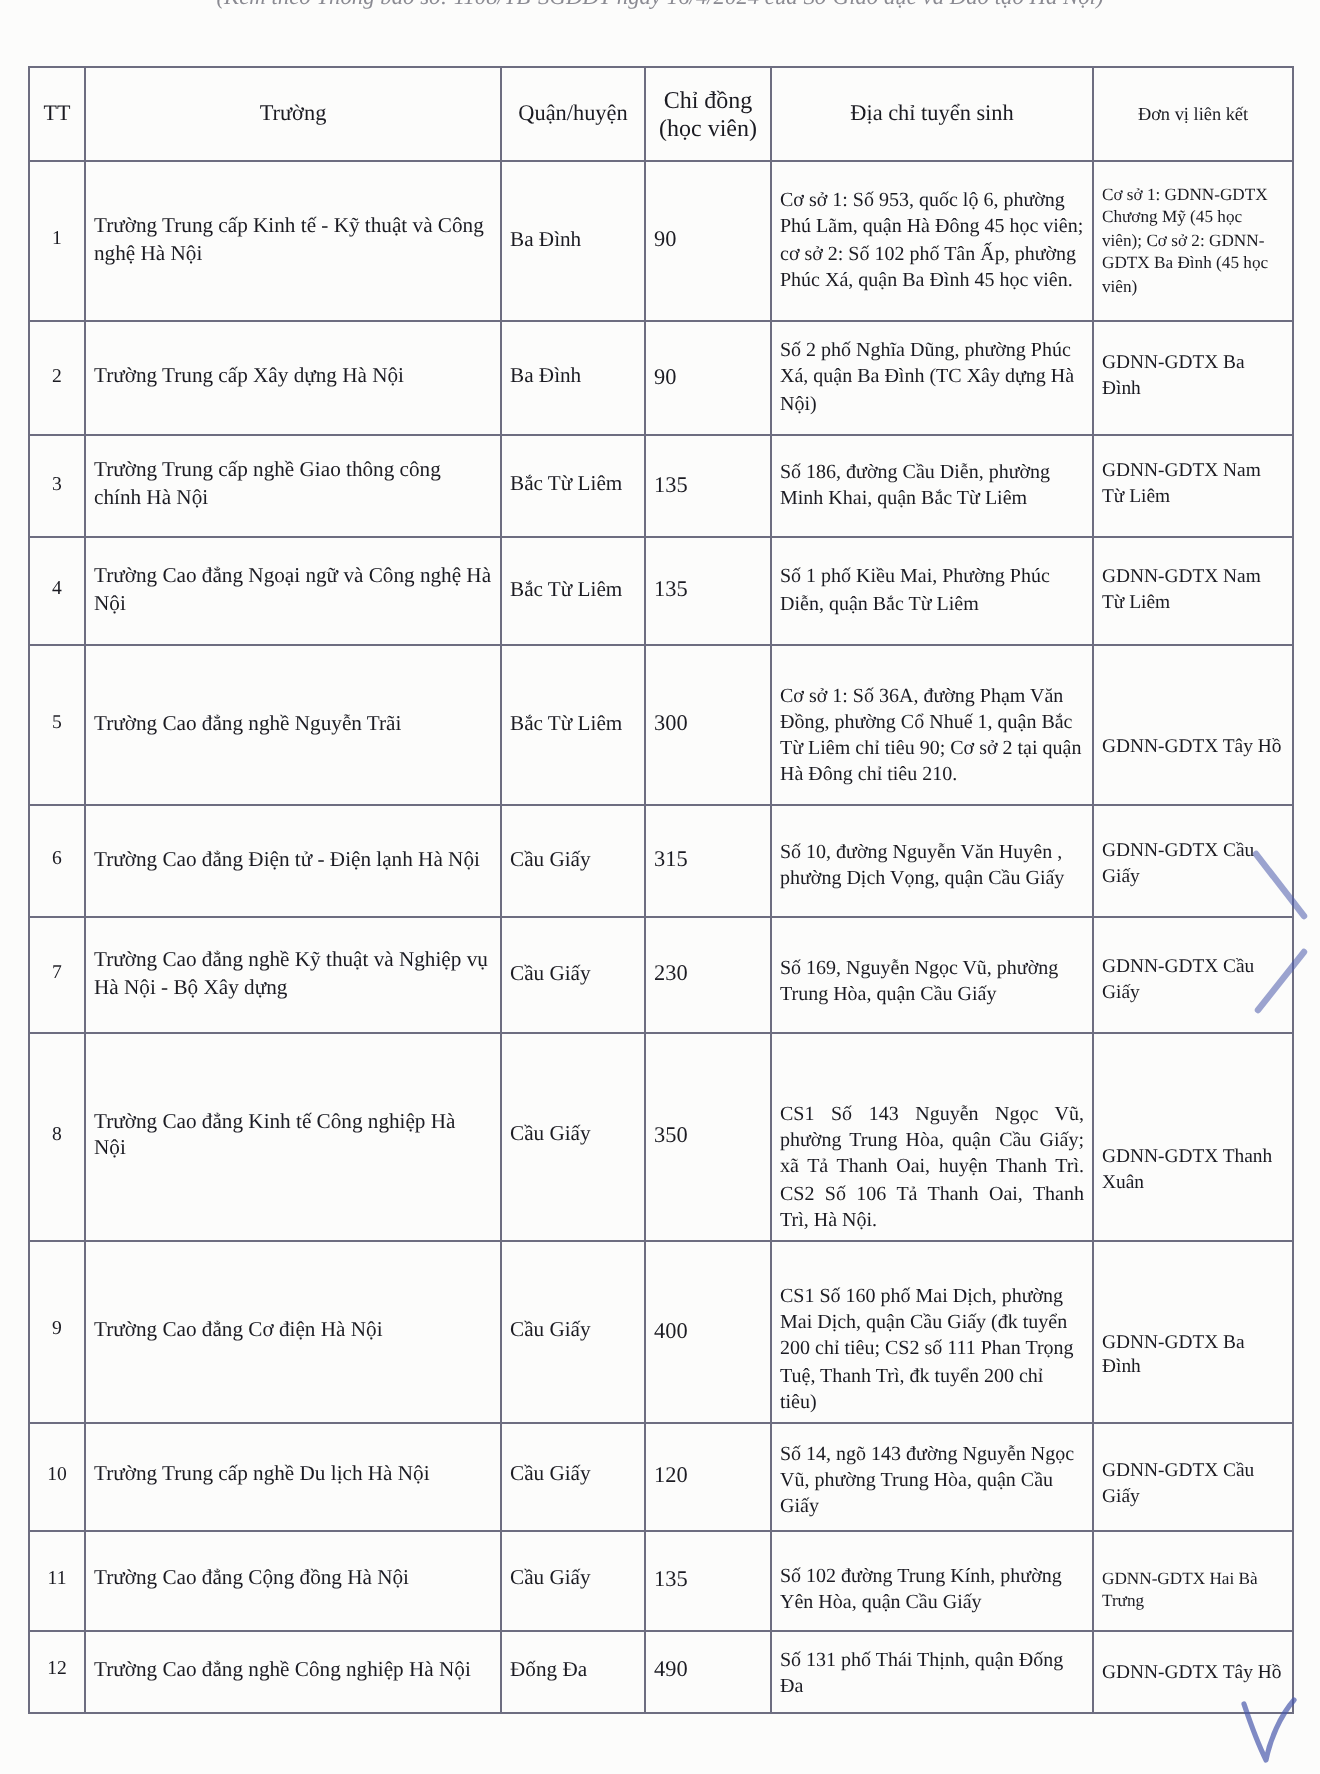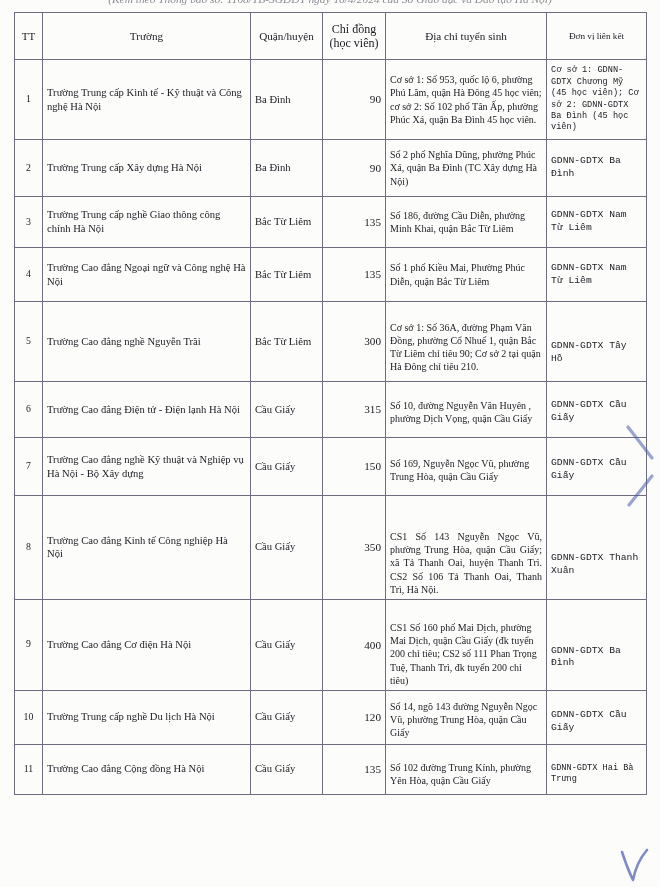--- a/index.html
+++ b/index.html
@@ -42,21 +42,21 @@
     font-size: 11.4px;
     white-space: nowrap;
     color: #5f5f6a;
     opacity: .72;
   }
 
   
   .tbl-wrap {
     position: absolute;
     left: 14px;
-    top: 12px;
+    top: 33px;
     width: 632px;
   }
   table.sheet {
     border-collapse: collapse;
     width: 632px;
     table-layout: fixed;
     font-size: 10.4px;
   }
   table.sheet td, table.sheet th {
     border: 1px solid #6d6d80;
@@ -99,39 +99,38 @@
   }
   td.cell-name {
     text-align: left;
     font-size: 10.6px;
     padding-left: 6px;
   }
   td.cell-dist {
     font-size: 10.6px;
   }
   td.cell-quota {
-    text-align: right;
+    text-align: left;
     font-weight: bold;
     font-size: 11.2px;
     padding-right: 5px;
   }
   td.cell-addr {
     text-align: left;
     font-size: 10px;
     vertical-align: top;
     padding-top: 4px;
     line-height: 1.34;
   }
   td.cell-unit {
     text-align: left;
     font-size: 9.7px;
     vertical-align: top;
     padding-top: 4px;
     line-height: 1.34;
-    font-family: Liberation Mono, monospace;
   }
   tr.justify td.cell-addr { text-align: justify; }
   td.cell-unit.tiny { font-size: 8.6px; }
 
   
   .pen {
     position: absolute;
     pointer-events: none;
   }
   .pen svg { display: block; }
@@ -221,21 +220,21 @@
           <td class="cell-dist">Cầu Giấy</td>
           <td class="cell-quota">315</td>
           <td class="cell-addr" style="padding-top:8px">Số 10, đường Nguyễn Văn Huyên , phường Dịch Vọng, quận Cầu Giấy</td>
           <td class="cell-unit" style="padding-top:8px">GDNN-GDTX Cầu Giấy</td>
         </tr>
 
         <tr style="height:58px">
           <td class="cell-tt">7</td>
           <td class="cell-name">Trường Cao đẳng nghề  Kỹ thuật và Nghiệp vụ Hà Nội - Bộ Xây dựng</td>
           <td class="cell-dist">Cầu Giấy</td>
-          <td class="cell-quota">150</td>
+          <td class="cell-quota">230</td>
           <td class="cell-addr" style="padding-top:10px">Số 169, Nguyễn Ngọc Vũ, phường Trung Hòa, quận Cầu Giấy</td>
           <td class="cell-unit" style="padding-top:10px">GDNN-GDTX Cầu Giấy</td>
         </tr>
 
         <tr class="justify" style="height:98px">
           <td class="cell-tt">8</td>
           <td class="cell-name">Trường Cao đẳng Kinh tế Công nghiệp Hà Nội</td>
           <td class="cell-dist">Cầu Giấy</td>
           <td class="cell-quota">350</td>
           <td class="cell-addr" style="padding-top:34px">CS1 Số 143 Nguyễn Ngọc Vũ, phường Trung Hòa, quận Cầu Giấy; xã Tả Thanh Oai, huyện Thanh Trì. CS2 Số 106 Tả Thanh Oai, Thanh Trì, Hà Nội.</td>
@@ -262,20 +261,28 @@
 
         <tr style="height:50px">
           <td class="cell-tt">11</td>
           <td class="cell-name">Trường Cao đẳng Cộng đồng Hà Nội</td>
           <td class="cell-dist">Cầu Giấy</td>
           <td class="cell-quota">135</td>
           <td class="cell-addr" style="padding-top:12px">Số 102 đường Trung Kính, phường Yên Hòa, quận Cầu Giấy</td>
           <td class="cell-unit tiny" style="padding-top:12px">GDNN-GDTX Hai Bà Trưng</td>
         </tr>
 
+        <tr style="height:41px">
+          <td class="cell-tt">12</td>
+          <td class="cell-name">Trường Cao đẳng nghề Công nghiệp Hà Nội</td>
+          <td class="cell-dist">Đống Đa</td>
+          <td class="cell-quota">490</td>
+          <td class="cell-addr" style="padding-top:6px">Số 131 phố Thái Thịnh, quận Đống Đa</td>
+          <td class="cell-unit" style="padding-top:6px">GDNN-GDTX Tây Hồ</td>
+        </tr>
 
 
       </tbody>
     </table>
   </div>
 
   <div class="pen" style="left:626px; top:424px;">
     <svg width="32" height="40" viewBox="0 0 32 40" aria-hidden="true">
       <path d="M2 3 L26 34" stroke="#4a5aac" stroke-width="3.2" fill="none" stroke-linecap="round" opacity=".55"></path>
     </svg>

